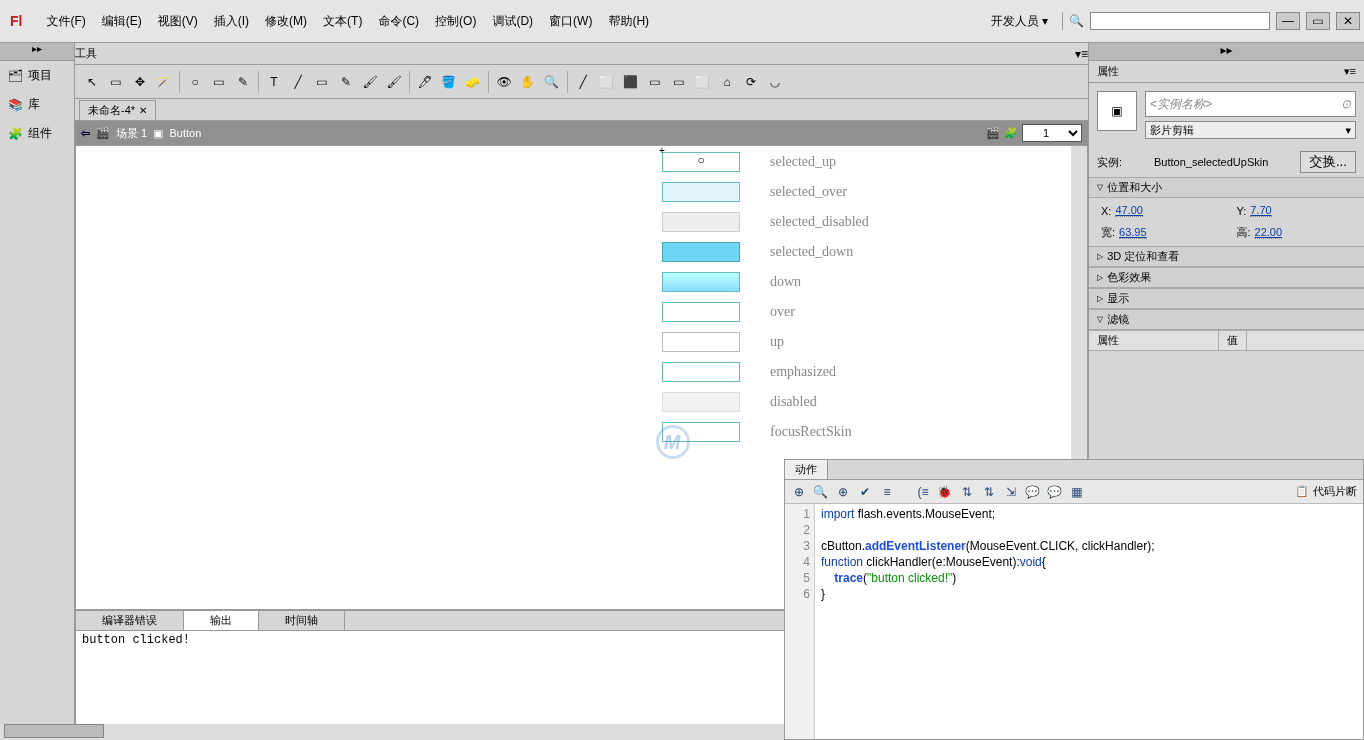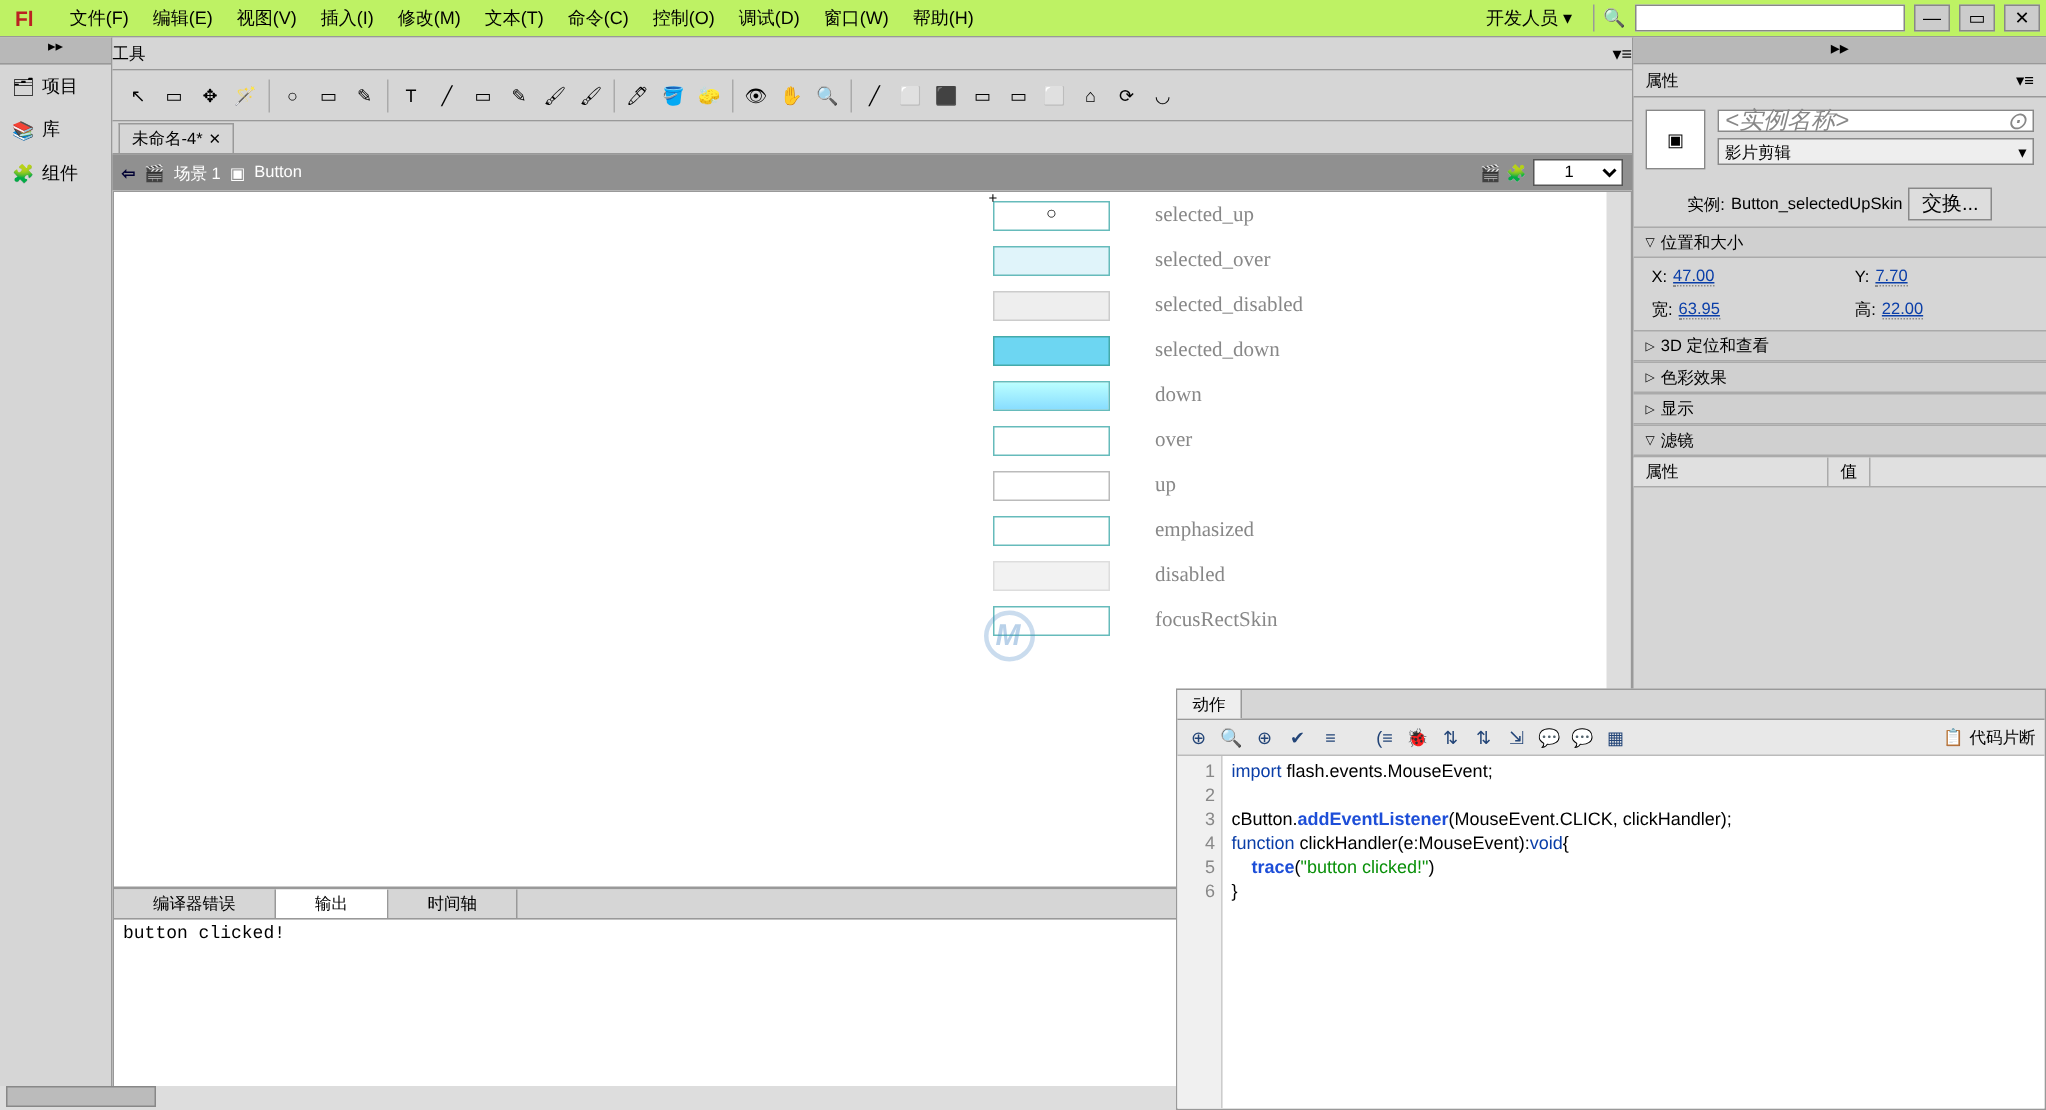--- a/index.html
+++ b/index.html
@@ -1,17 +1,17 @@
 <!DOCTYPE html>
 <html><head>
 <meta charset="utf-8">
 <style>
 * { box-sizing: border-box; margin: 0; padding: 0; font-family: "Microsoft YaHei", SimSun, sans-serif; }
 body { background: #b8b8b8; width: 1364px; height: 740px; overflow: hidden; position: relative; font-size: 12px; }
-.menubar { background: #bef264; height: 25px; display: flex; align-items: center; padding: 0 4px; border-bottom: 1px solid #999; }
+.menubar { background: #e5e5e5; height: 43px; display: flex; align-items: center; padding: 0 4px; border-bottom: 1px solid #999; }
 .app-logo { color: #b22; font-weight: bold; font-size: 14px; margin-right: 10px; padding: 0 6px; }
 .menubar .menu-item { padding: 3px 8px; cursor: default; font-size: 12px; }
 .menubar .right { margin-left: auto; display: flex; align-items: center; gap: 6px; }
 .search-box { background: #fff; border: 1px solid #888; width: 180px; height: 18px; padding: 0 4px; font-size: 11px; }
 .window-btn { width: 24px; height: 18px; background: #ccc; border: 1px solid #888; text-align: center; line-height: 16px; font-size: 12px; cursor: default; }
 .main-area { display: flex; height: 715px; }
 .left-rail { width: 75px; background: #d6d6d6; border-right: 1px solid #999; }
 .left-rail .collapse { height: 18px; background: #b8b8b8; border-bottom: 1px solid #999; text-align: center; font-size: 10px; }
 .left-rail .item { display: flex; align-items: center; gap: 4px; padding: 6px 8px; font-size: 12px; cursor: default; }
 .left-rail .icon { width: 16px; height: 14px; display:inline-block; }
@@ -54,23 +54,23 @@
 .code-lines { padding: 2px 6px; line-height: 16px; white-space: pre; }
 .kw { color: #0a3ea8; }
 .fn { color: #1d4ed8; font-weight: bold; }
 .str { color: #099009; }
 .right-panel { width: 276px; background: #d6d6d6; border-left: 1px solid #999; display: flex; flex-direction: column; }
 .right-panel .collapse { height: 18px; background: #b8b8b8; text-align: center; border-bottom: 1px solid #999; }
 .prop-header { height: 22px; background: #d6d6d6; display: flex; align-items: center; padding: 0 8px; font-size: 11px; border-bottom: 1px solid #999; justify-content: space-between; }
 .prop-instance { display: flex; padding: 8px; gap: 8px; align-items: flex-start; }
 .prop-thumb { width: 40px; height: 40px; background: #fff; border: 1px solid #888; display:flex; align-items:center; justify-content:center; }
 .prop-fields { flex: 1; display: flex; flex-direction: column; gap: 4px; }
-.prop-input { background: #fff; border: 1px solid #888; padding: 1px 4px; font-size: 16px; color: #888; font-style: italic; height: 15px; display:flex; align-items:center; justify-content:space-between; }
+.prop-input { background: #fff; border: 1px solid #888; padding: 1px 4px; font-size: 12px; color: #888; font-style: italic; height: 26px; display:flex; align-items:center; justify-content:space-between; }
 .prop-select { background: #eee; border: 1px solid #888; padding: 1px 4px; font-size: 11px; height: 18px; display:flex; justify-content:space-between; align-items:center; }
-.instance-row { display: flex; justify-content: center; align-items: center; gap: 4px; padding: 4px 8px; font-size: 11px; }
+.instance-row { display: flex; justify-content: space-between; align-items: center; gap: 4px; padding: 4px 8px; font-size: 11px; }
 .swap-btn { border: 1px solid #888; padding: 1px 8px; background: #ddd; }
 .section-hdr { background: #d0d0d0; padding: 2px 8px; font-size: 11px; border-top: 1px solid #aaa; border-bottom: 1px solid #aaa; cursor: default; display:flex; align-items:center; gap:4px; }
 .section-hdr .arrow { font-size: 8px; }
 .pos-grid { display: grid; grid-template-columns: 1fr 1fr; padding: 6px 12px; gap: 8px 20px; font-size: 11px; }
 .pos-grid .cell { display: flex; gap: 4px; align-items: center; }
 .pos-grid .val { color: #0a3ea8; text-decoration: underline; border-bottom: 1px dotted #888; cursor: default; }
 .filter-table { border-top: 1px solid #aaa; }
 .filter-table .hdr { display: flex; background: #e0e0e0; border-bottom: 1px solid #aaa; font-size: 11px; }
 .filter-table .hdr div { padding: 2px 8px; border-right: 1px solid #aaa; }
 .filter-table .hdr div:first-child { width: 130px; }

